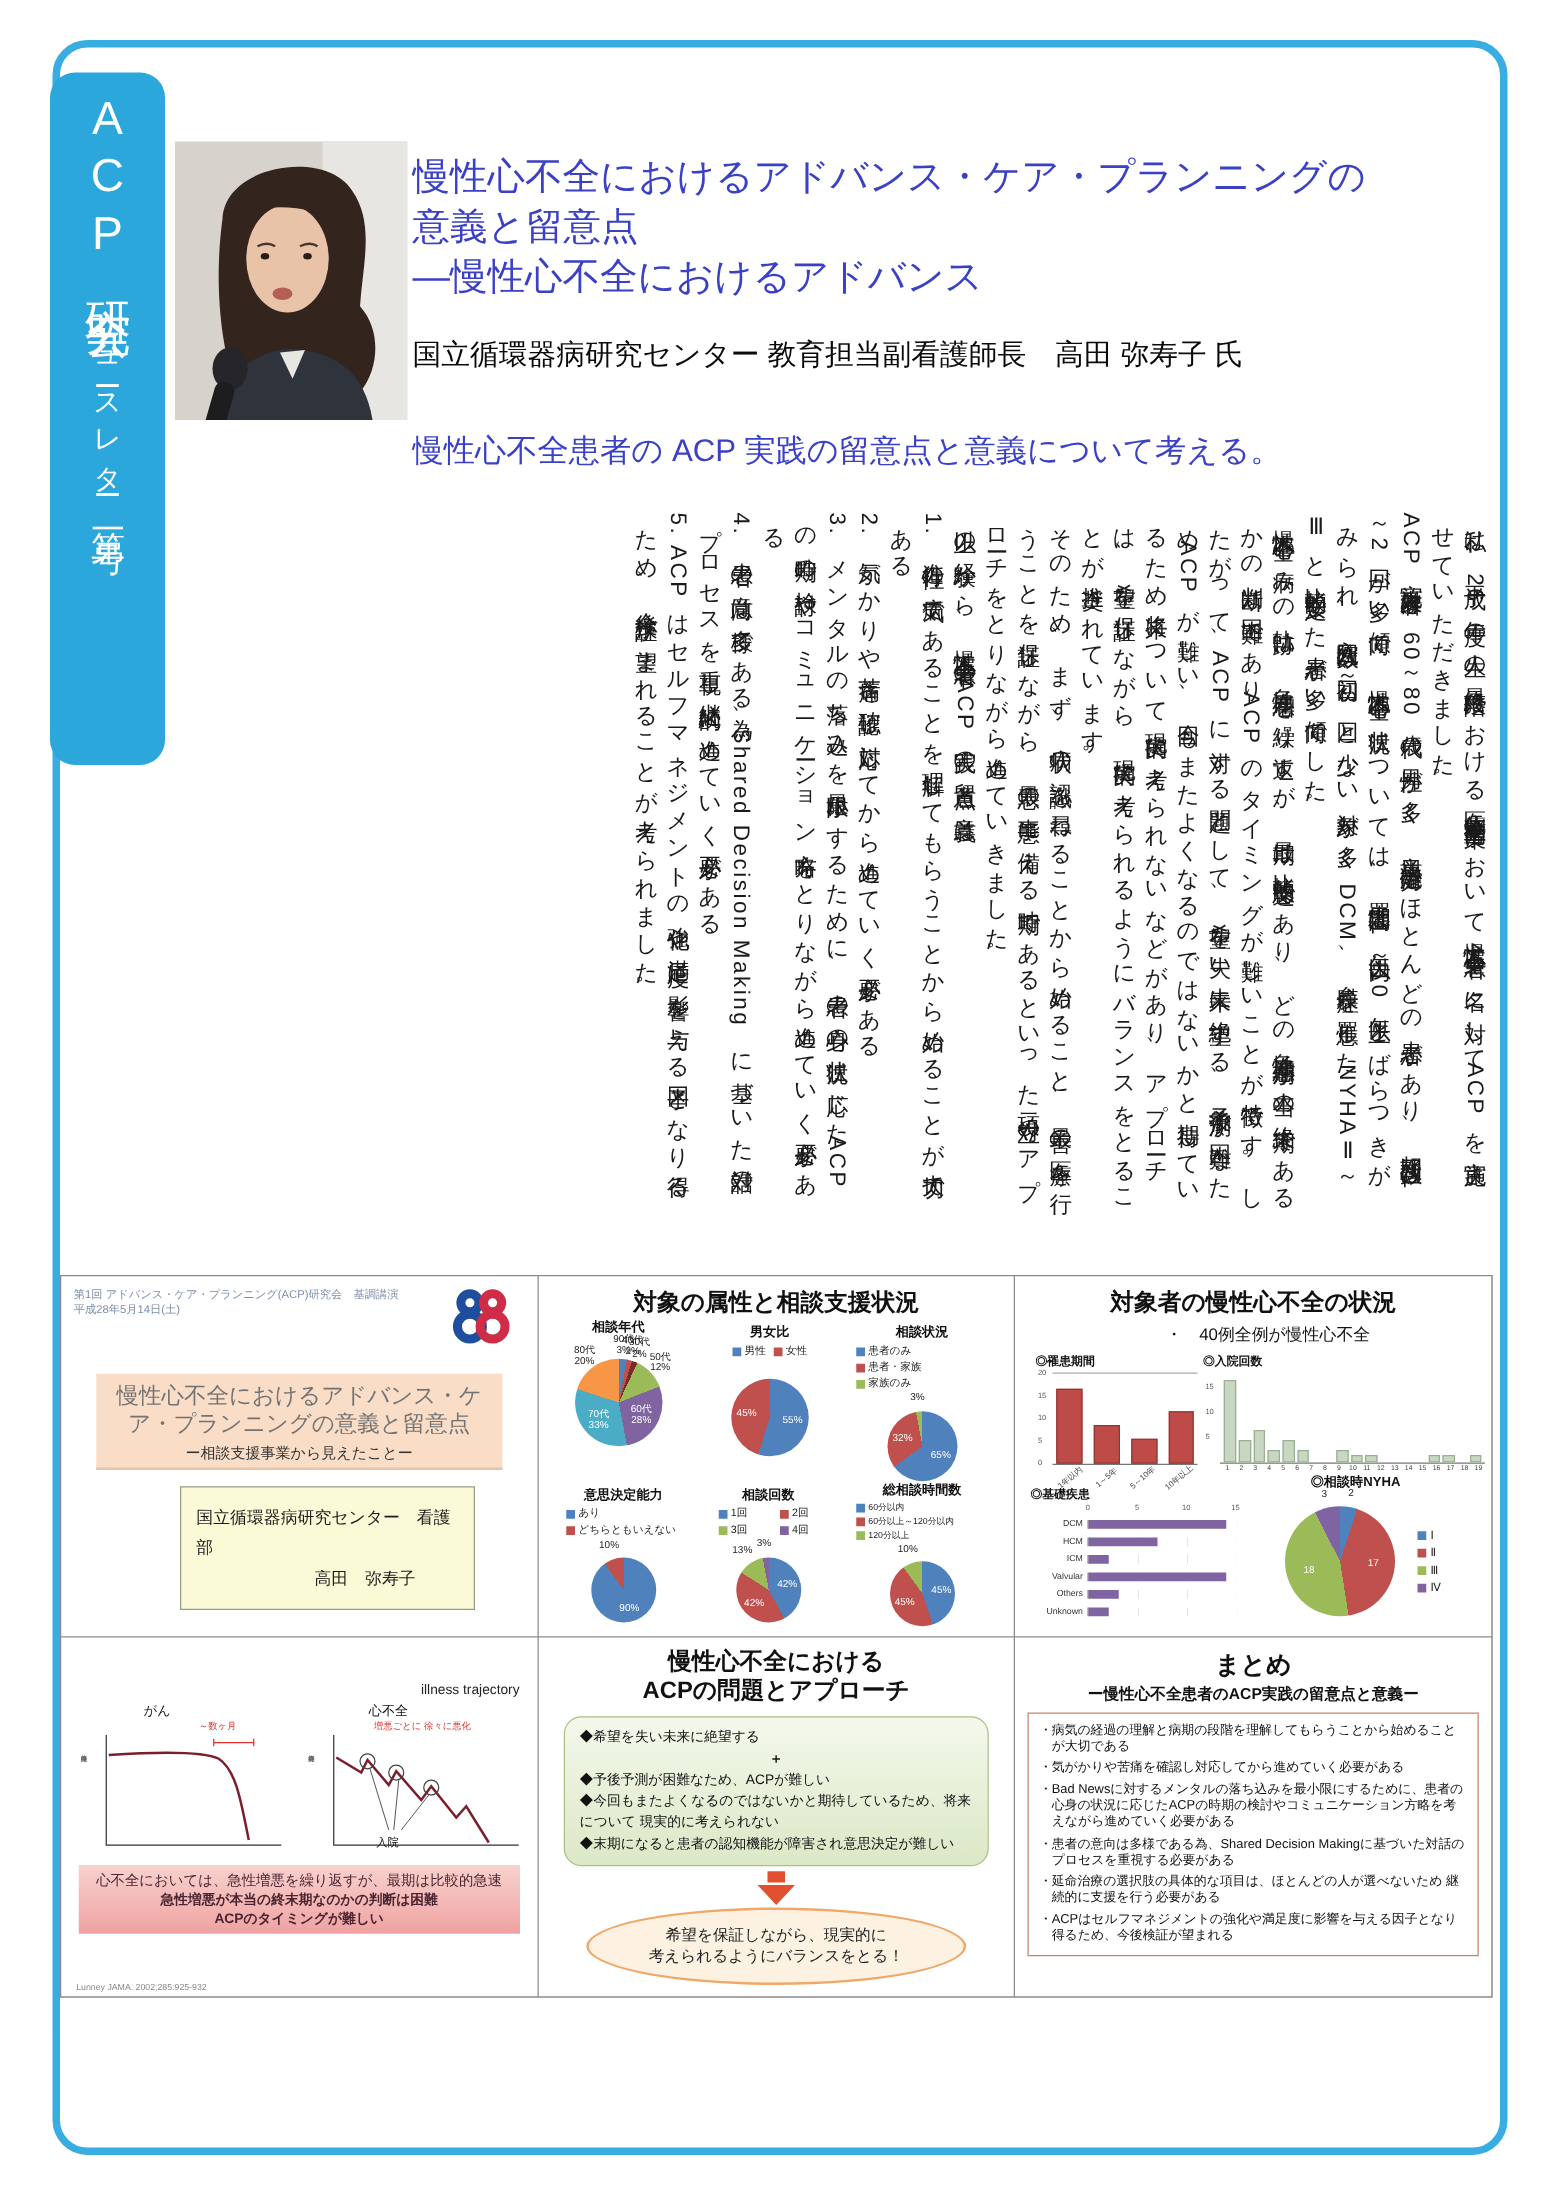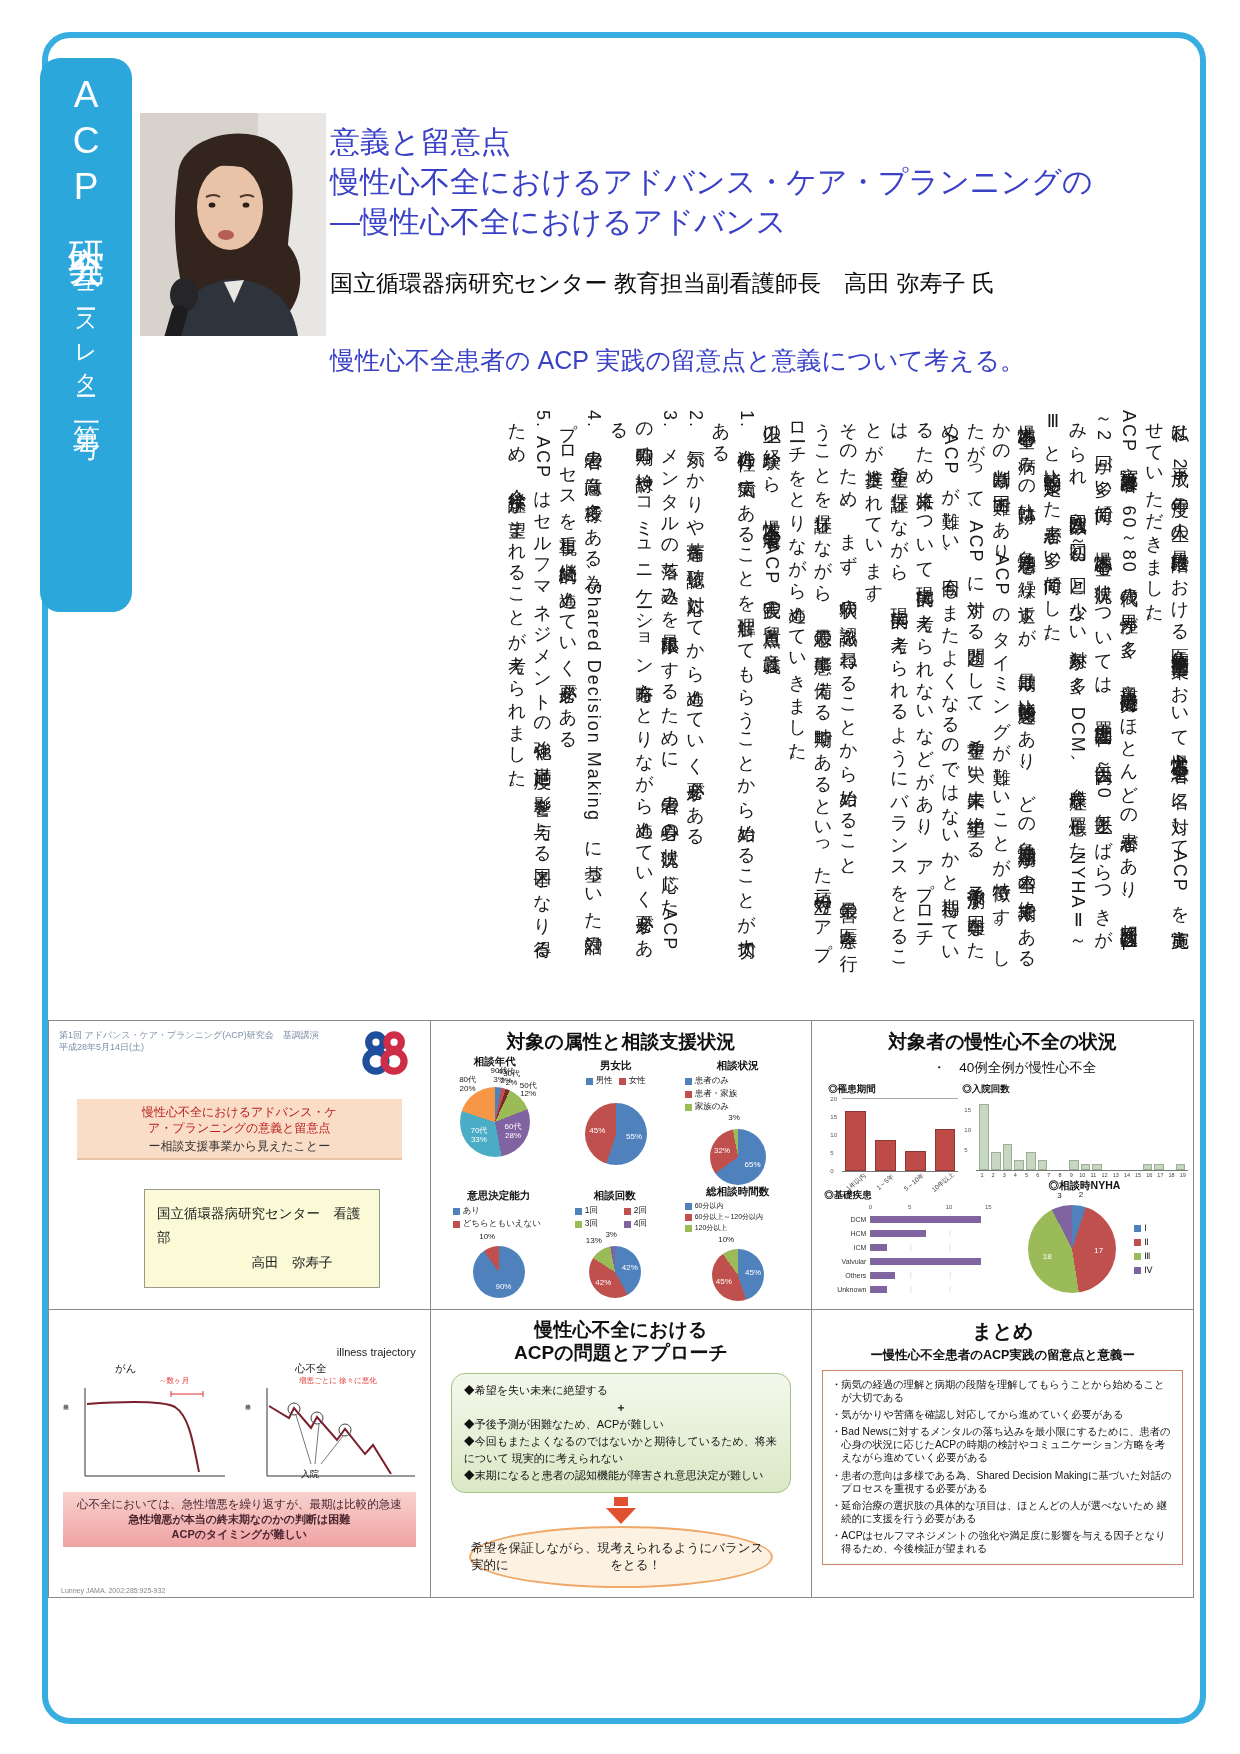--- a/index.html
+++ b/index.html
@@ -31,21 +31,21 @@
   .slides{position:absolute;left:48px;top:1020px;width:1144px;height:576px;
           display:grid;grid-template-columns:1fr 1fr 1fr;grid-template-rows:1fr 1fr;
           gap:1px;background:#8a8a8a;border:1px solid #8a8a8a;}
   .cell{background:#fff;position:relative;overflow:hidden;}
 
   
   .s1-header{position:absolute;left:10px;top:8px;font-size:9px;color:#7C8FA8;line-height:1.35;}
   .s1-logo{position:absolute;right:16px;top:8px;}
   .s1-banner{position:absolute;left:28px;right:28px;top:78px;background:#FADDC7;text-align:center;
              padding:6px 2px 3px;border-bottom:2px solid #E8C3A8;}
-  .s1-banner .b1{font-size:12px;line-height:1.3;color:#b91c1c;}
+  .s1-banner .b1{font-size:18px;line-height:1.3;color:#737373;}
   .s1-banner .b3{font-size:12px;margin-top:2px;color:#333;}
   .s1-org{position:absolute;left:95px;top:168px;width:210px;background:#FAFAD6;border:1px solid #9a9a8a;
           padding:12px 12px;font-size:13.5px;line-height:1.8;}
   .s1-org .o2{text-align:center;padding-left:60px;}
 
   
   .sl-title{font-size:19px;font-weight:bold;text-align:center;margin-top:8px;color:#111;}
   .sl-title.two{line-height:1.25;}
 
   
@@ -100,21 +100,21 @@
   .s4-box .p2,.s4-box .p3{font-size:11px;font-weight:bold;}
   .s4-cite{position:absolute;left:12px;bottom:3px;font-size:7px;color:#888;}
 
   
   .s5-box{margin:8px 20px 0;background:linear-gradient(#F4F8EC,#DBE8C6);border:1.5px solid #A6C183;border-radius:14px;
           padding:8px 12px;font-size:11px;line-height:1.55;color:#111;}
   .s5-item.plus{text-align:center;font-weight:bold;}
   .s5-arrow{width:0;height:0;margin:2px auto 0;border-left:15px solid transparent;border-right:15px solid transparent;border-top:16px solid #E2512F;}
   .s5-arrow-stem{width:14px;height:9px;margin:4px auto 0;background:#E2512F;}
   .s5-oval{width:300px;height:58px;margin:2px auto 0;border:2px solid #EFA868;border-radius:50%;background:#FDF2E2;
-           display:flex;flex-direction:row;align-items:center;justify-content:center;font-size:12.5px;color:#222;}
+           display:flex;flex-direction:column;align-items:center;justify-content:center;font-size:12.5px;color:#222;}
 
   
   .s6-sub{font-size:12.5px;font-weight:bold;text-align:center;margin-top:2px;color:#111;}
   .s6-box{margin:6px 10px 0;border:1.5px solid #C9836B;padding:7px 8px 4px;}
   .s6-li{display:flex;font-size:10.3px;line-height:1.28;margin-bottom:4px;color:#111;}
   .s6-mark{flex:none;width:10px;}
 </style>
 </head>
 <body>
 
@@ -139,22 +139,22 @@
     <ellipse cx="106" cy="92" rx="3.4" ry="2.6" fill="#2c1d18"></ellipse>
     <ellipse cx="86" cy="122" rx="8" ry="5" fill="#B55E54"></ellipse>
     <path d="M28,223 C40,182 68,168 92,166 C130,168 152,186 158,223 Z" fill="#2F333B"></path>
     <path d="M84,169 L94,190 L104,167 Z" fill="#E8E6E2"></path>
     <ellipse cx="44" cy="182" rx="14" ry="17" fill="#26262a"></ellipse>
     <rect x="28" y="192" width="16" height="40" rx="7" transform="rotate(16 36 212)" fill="#1d1d1f"></rect>
   </svg>
 </div>
 
 <div class="title-block">
+  <div>慢性心不全におけるアドバンス・ケア・プランニングの</div>
   <div>意義と留意点</div>
-  <div>慢性心不全におけるアドバンス・ケア・プランニングの</div>
   <div>―慢性心不全におけるアドバンス</div>
 </div>
 <div class="speaker">国立循環器病研究センター 教育担当副看護師長　高田 弥寿子 氏</div>
 <div class="lead">慢性心不全患者の ACP 実践の留意点と意義について考える。</div>
 
 <div class="vbody">私は、平成26年度の人生の最終段階における医療体制整備事業において慢性心不全患者40名に対してACPを実施させていただきました。
 ACP実施対象者は、60～80歳代の男性が多く、意思決定能力はほとんどの患者があり、相談回数は1～2回が多い傾向で、慢性心不全の状況については、罹患期間は1年以内～10年以上とばらつきがみられ、入院回数は初回～3回と少ない対象が多く、DCM、弁膜症を罹患したNYHAⅡ～Ⅲと比較的安定した患者が多い傾向でした。
 慢性心不全の病みの軌跡は、急性増悪を繰り返すが、最期は比較的急速であり、どの急性増悪期が本当の終末期であるかの判断は困難でありACPのタイミングが難しいことが特徴です。したがって、ACPに対する問題として、希望を失い未来に絶望する、予後予測が困難なためACPが難しい、今回もまたよくなるのではないかと期待しているため将来について現実的に考えられないなどがあり、アプローチは、希望を保証しながら、現実的に考えられるようにバランスをとることが推奨されています。
 そのため、まず、病状の認識を尋ねることから始めること、最善の医療を行うことを保証しながら、最悪の事態に備える時期であるといった二項対立のアプローチをとりながら進めていきました。
 以上の経験から、慢性心不全患者のACP実践の留意点と意義は、

